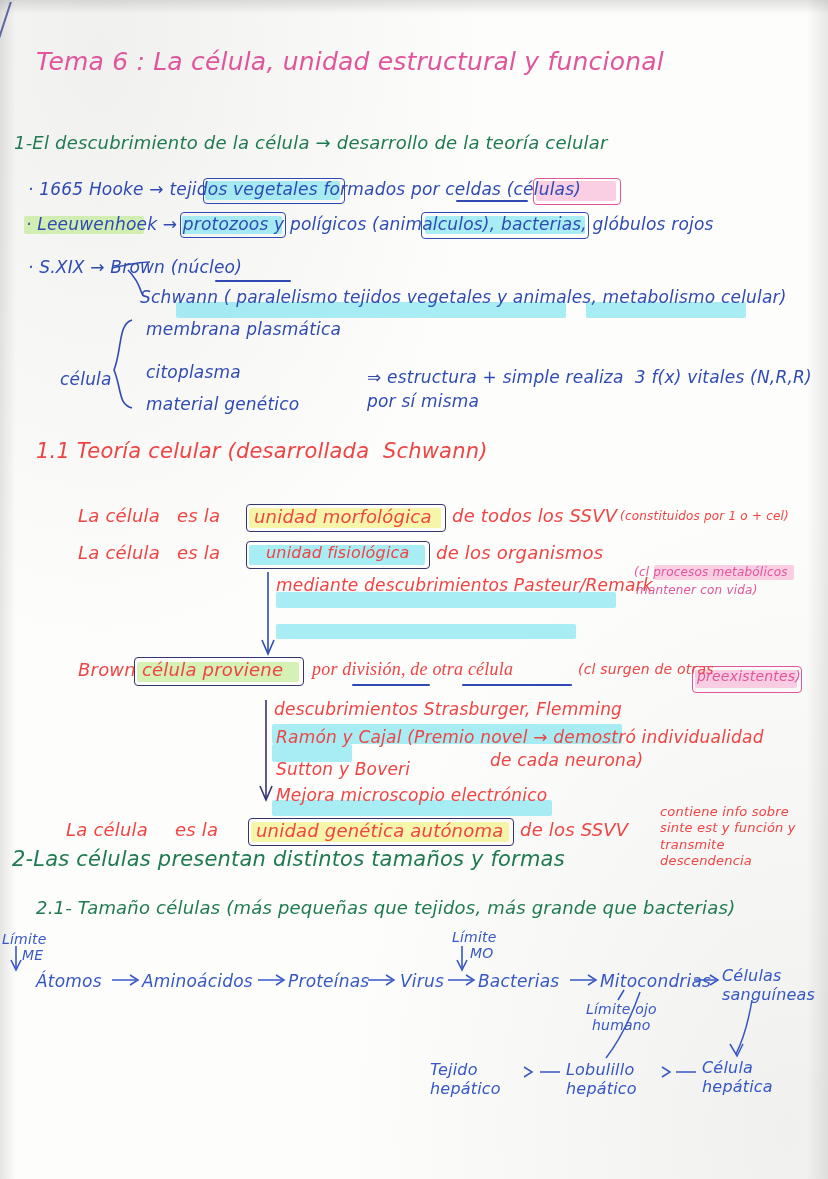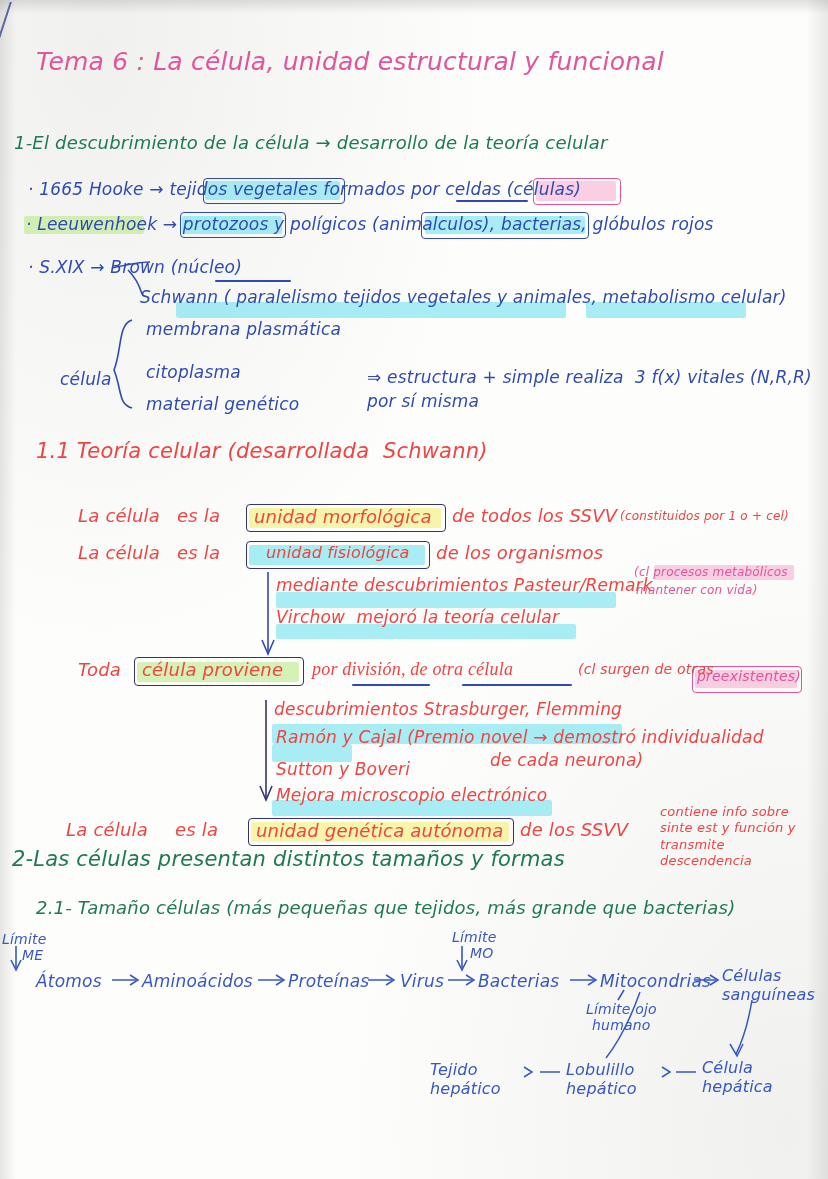--- a/index.html
+++ b/index.html
@@ -137,29 +137,28 @@
   <div class="ink hand dark" style="left:177px; top:543px; font-size:18px;">es la</div>
   <div class="ink hand dark" style="left:254px; top:544px; font-size:16px;margin-left:12px;">unidad fisiológica</div>
   <div class="ink hand dark" style="left:436px; top:543px; font-size:18px;">de los organismos</div>
   <div class="hl hl-pink" style="left:654px; top:565px; width:140px; height:15px;"></div>
   <div class="ink hand pink" style="left:634px; top:566px; font-size:12px;">(cl procesos metabólicos</div>
   <div class="ink hand pink" style="left:636px; top:584px; font-size:12px;">mantener con vida)</div>
 
   <div class="hl hl-cyan" style="left:276px; top:592px; width:340px; height:16px;"></div>
   <div class="ink hand dark" style="left:276px; top:576px; font-size:17px;">mediante descubrimientos Pasteur/Remark</div>
   <div class="hl hl-cyan" style="left:276px; top:624px; width:300px; height:15px;"></div>
-  <div class="ink hand dark" style="left:276px; top:608px; font-size:17px;">Virchow  mejoró la teoría celular</div>
 
   <div class="hl hl-green" style="left:137px; top:662px; width:162px; height:20px;"></div>
   <div class="box box-dark" style="left:134px; top:657px; width:168px; height:27px;"></div>
   <div class="box box-pink" style="left:692px; top:666px; width:108px; height:25px;"></div>
   <div class="hl hl-pink" style="left:695px; top:670px; width:102px; height:18px;"></div>
   <div class="uline" style="left:352px; top:684px; width:78px;"></div>
   <div class="uline" style="left:462px; top:684px; width:110px;"></div>
-  <div class="ink hand dark" style="left:78px; top:660px; font-size:18px;">Toda</div>
+  <div class="ink hand dark" style="left:78px; top:660px; font-size:18px;">Brown</div>
   <div class="ink hand dark" style="left:142px; top:660px; font-size:18px;">célula proviene</div>
   <div class="ink hand dark" style="left:312px; top:660px; font-size:18px;font-family:Liberation Serif, serif;">por división, de otra célula</div>
   <div class="ink hand dark" style="left:578px; top:662px; font-size:14px;">(cl surgen de otras</div>
   <div class="ink hand pink" style="left:697px; top:669px; font-size:14px;">preexistentes)</div>
 
   <div class="ink hand dark" style="left:274px; top:700px; font-size:17px;">descubrimientos Strasburger, Flemming</div>
   <div class="hl hl-cyan" style="left:272px; top:724px; width:350px; height:20px;"></div>
   <div class="hl hl-cyan" style="left:272px; top:744px; width:80px; height:18px;"></div>
   <div class="ink hand dark" style="left:276px; top:728px; font-size:17px;">Ramón y Cajal (Premio novel → demostró individualidad</div>
   <div class="ink hand dark" style="left:490px; top:751px; font-size:17px;">de cada neurona)</div>

